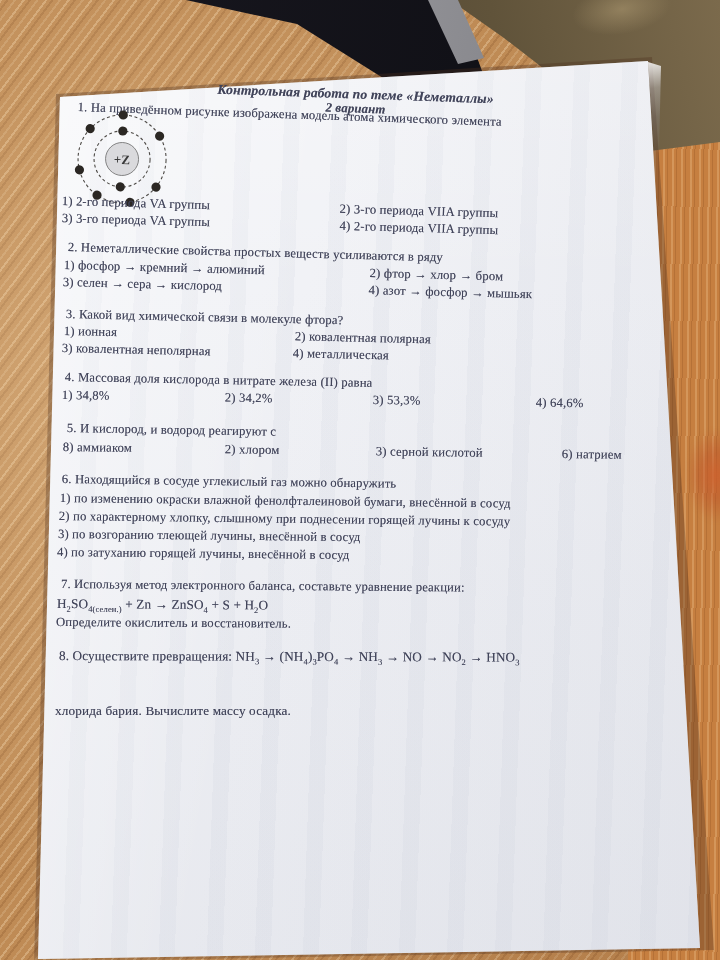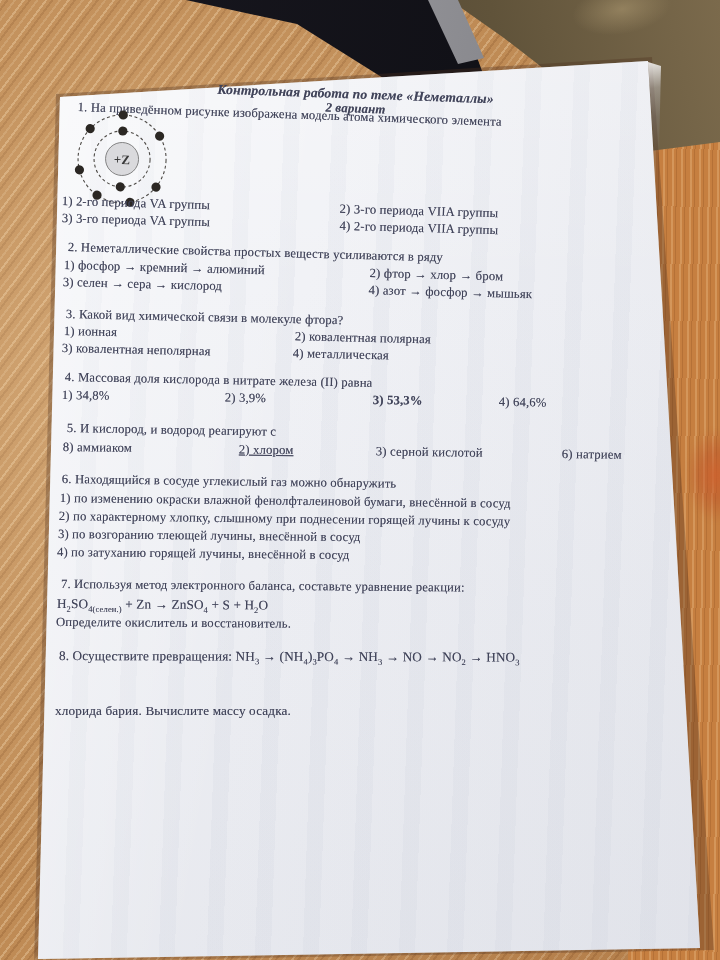--- a/index.html
+++ b/index.html
@@ -147,29 +147,29 @@
       <span class="col" style="left:231px;">2) ковалентная полярная</span>
     </div>
     <div class="ln" style="--rot:1.3deg; left:62px; top:341px; width:620px;">
       <span>3) ковалентная неполярная</span>
       <span class="col" style="left:231px;">4) металлическая</span>
     </div>
 
     <div class="ln" style="--rot:1.1deg; left:65px; top:370px;">4. Массовая доля кислорода в нитрате железа (II) равна</div>
     <div class="ln" style="--rot:0.9deg; left:62px; top:388px; width:620px;">
       <span>1) 34,8%</span>
-      <span class="col" style="left:163px;">2) 3,9%</span>
-      <span class="col" style="left:311px;font-weight:bold;">3) 53,3%</span>
-      <span class="col" style="left:437px;">4) 64,6%</span>
+      <span class="col" style="left:163px;">2) 34,2%</span>
+      <span class="col" style="left:311px;">3) 53,3%</span>
+      <span class="col" style="left:474px;">4) 64,6%</span>
     </div>
 
     <div class="ln" style="--rot:1deg; left:67px; top:421px;">5. И кислород, и водород реагируют с</div>
     <div class="ln" style="--rot:0.8deg; left:63px; top:440px; width:620px;">
       <span>8) аммиаком</span>
-      <span class="col" style="left:176px;text-decoration:underline;">2) хлором</span>
+      <span class="col" style="left:162px;">2) хлором</span>
       <span class="col" style="left:313px;">3) серной кислотой</span>
       <span class="col" style="left:499px;">6) натрием</span>
     </div>
 
     <div class="ln" style="--rot:0.8deg; left:62px; top:472px;">6. Находящийся в сосуде углекислый газ можно обнаружить</div>
     <div class="ln" style="--rot:0.7deg; left:60px; top:491px;">1) по изменению окраски влажной фенолфталеиновой бумаги, внесённой в сосуд</div>
     <div class="ln" style="--rot:0.7deg; left:59px; top:509px;">2) по характерному хлопку, слышному при поднесении горящей лучины к сосуду</div>
     <div class="ln" style="--rot:0.6deg; left:58px; top:527px;">3) по возгоранию тлеющей лучины, внесённой в сосуд</div>
     <div class="ln" style="--rot:0.6deg; left:57px; top:545px;">4) по затуханию горящей лучины, внесённой в сосуд</div>
 

